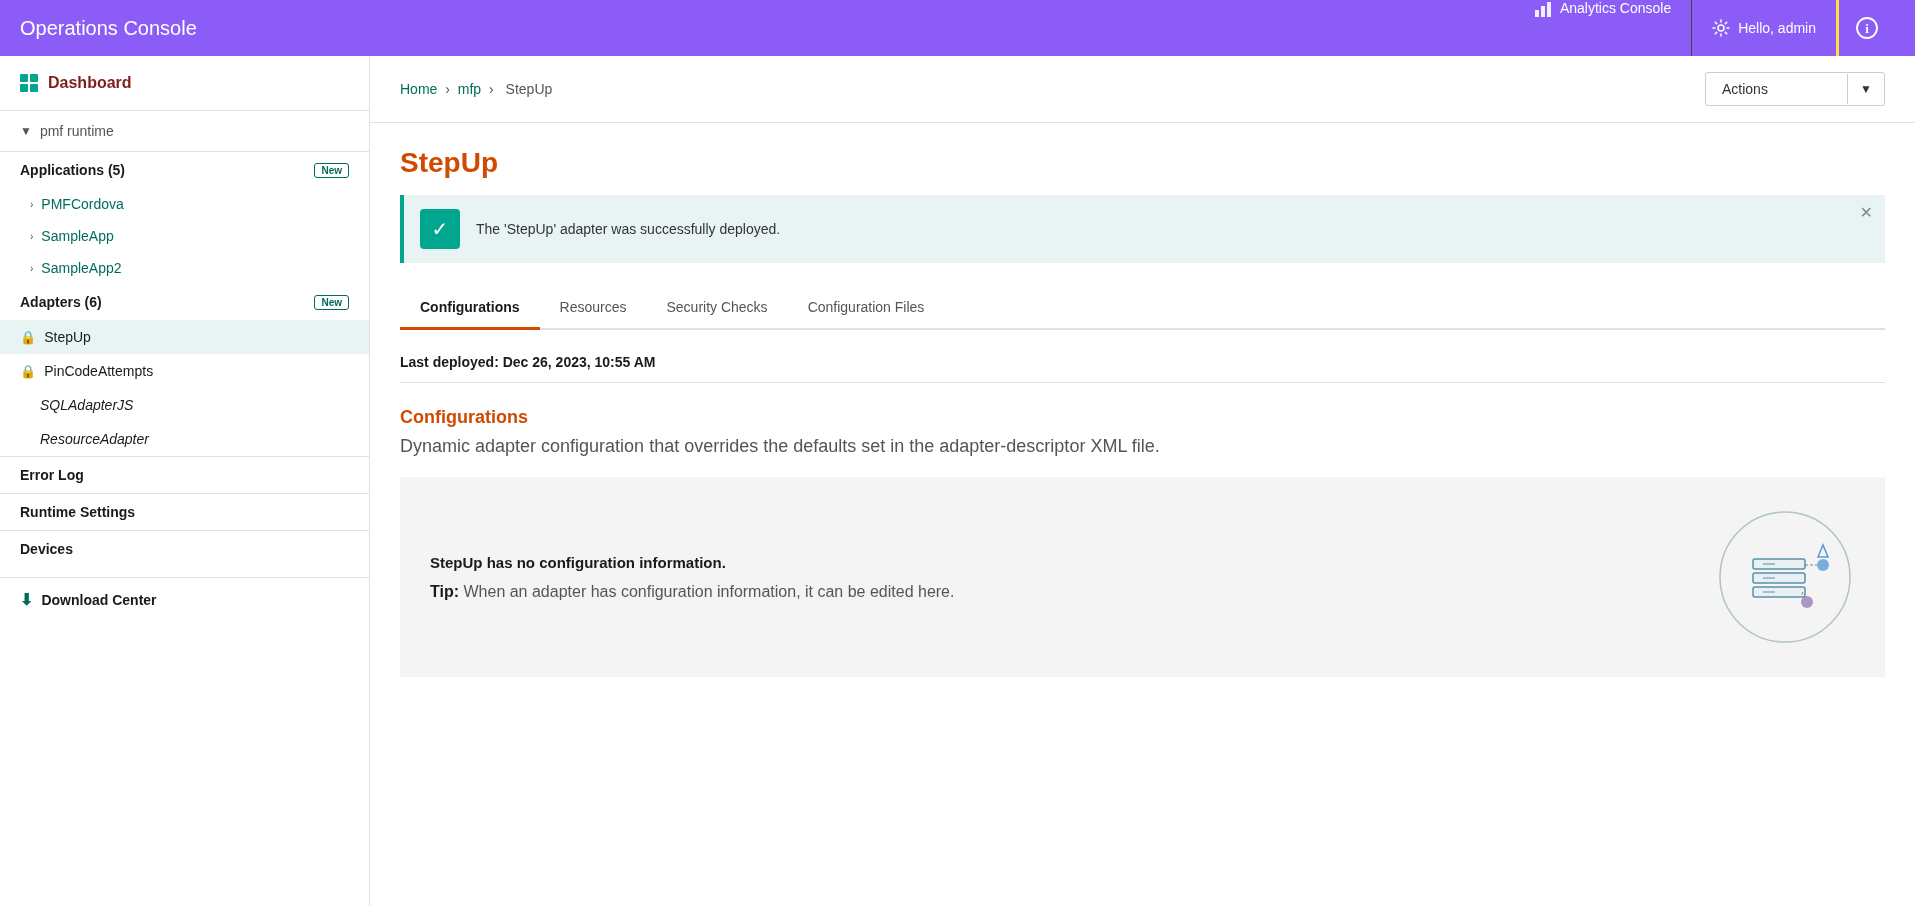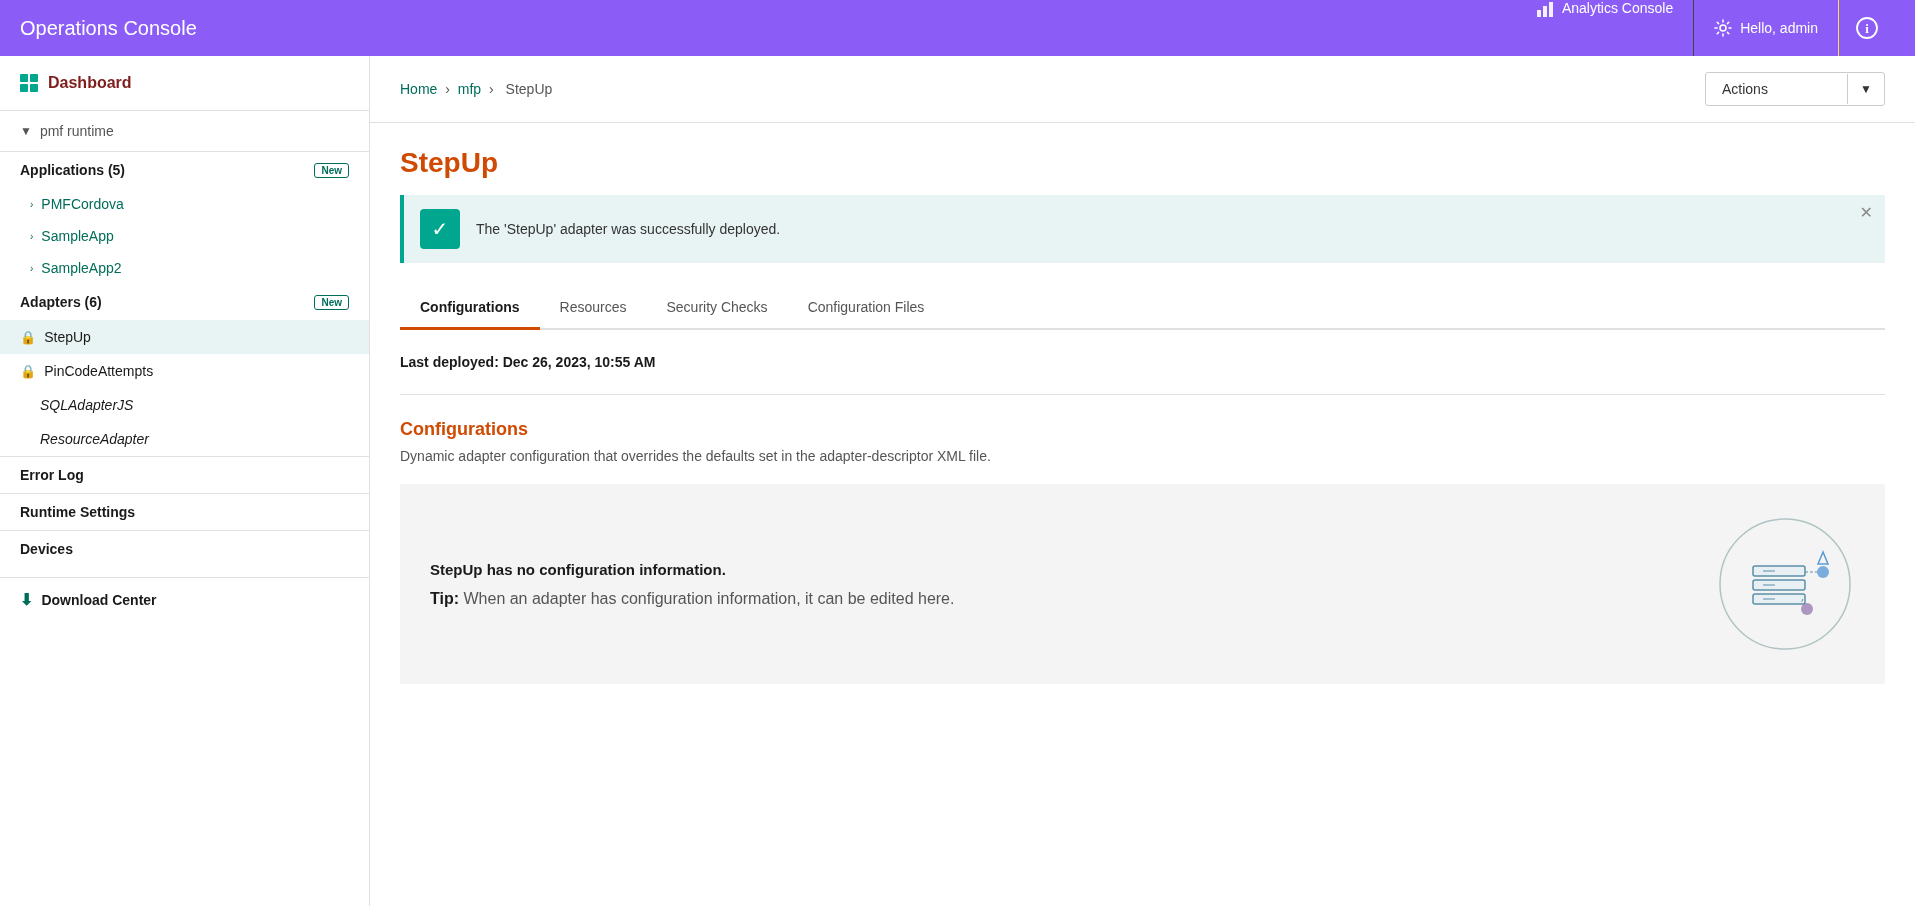--- a/index.html
+++ b/index.html
@@ -39,21 +39,21 @@
       height: 56px;
     }
     .admin-btn {
       display: flex;
       align-items: center;
       gap: 8px;
       color: #fff;
       background: none;
       border: none;
       border-left: 1px solid #444;
-      border-right: 1px solid #fde047;
+      border-right: 3px solid #fde047;
       cursor: pointer;
       font-size: 14px;
       padding: 0 20px;
       height: 56px;
     }
     .info-btn {
       display: flex;
       align-items: center;
       justify-content: center;
       width: 56px;
@@ -294,32 +294,32 @@
       color: #1a1a1a;
       font-weight: 700;
       border-bottom: 3px solid #d04a02;
     }
 
     .last-deployed {
       font-size: 14px;
       font-weight: 700;
       color: #1a1a1a;
       margin-bottom: 24px;
-      padding-bottom: 24px;
+      padding-bottom: 12px;
       border-bottom: 1px solid #e0e0e0;
     }
 
     .section-title-orange {
       font-size: 18px;
       font-weight: 700;
       color: #d04a02;
       margin-bottom: 8px;
     }
     .section-desc {
-      font-size: 14px;
+      font-size: 18px;
       color: #555;
       margin-bottom: 20px;
     }
 
     
     .config-box {
       background: #f4f4f4;
       padding: 30px;
       display: flex;
       align-items: center;

